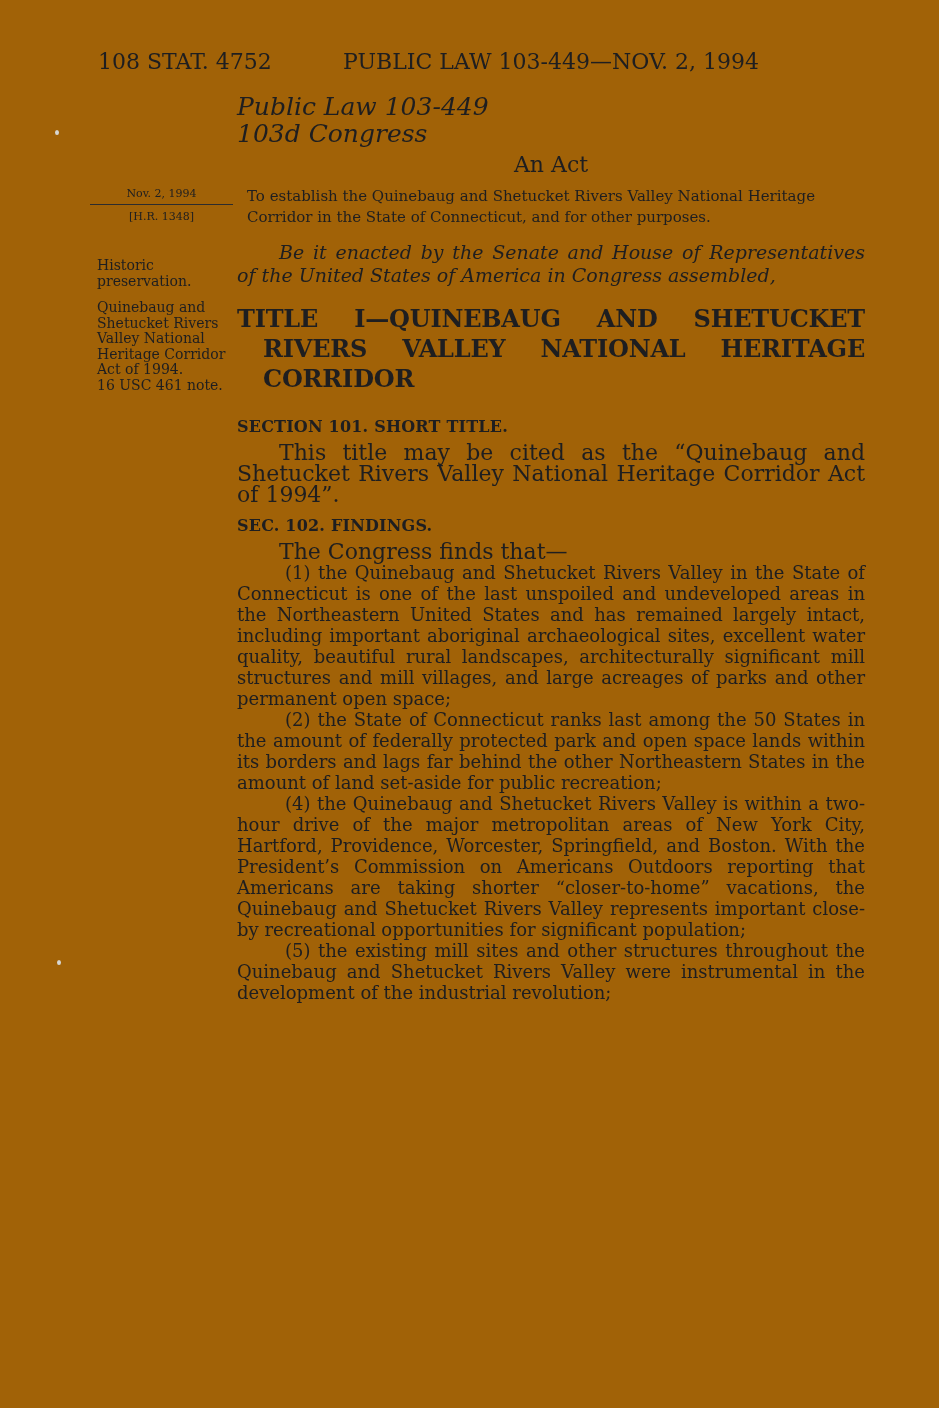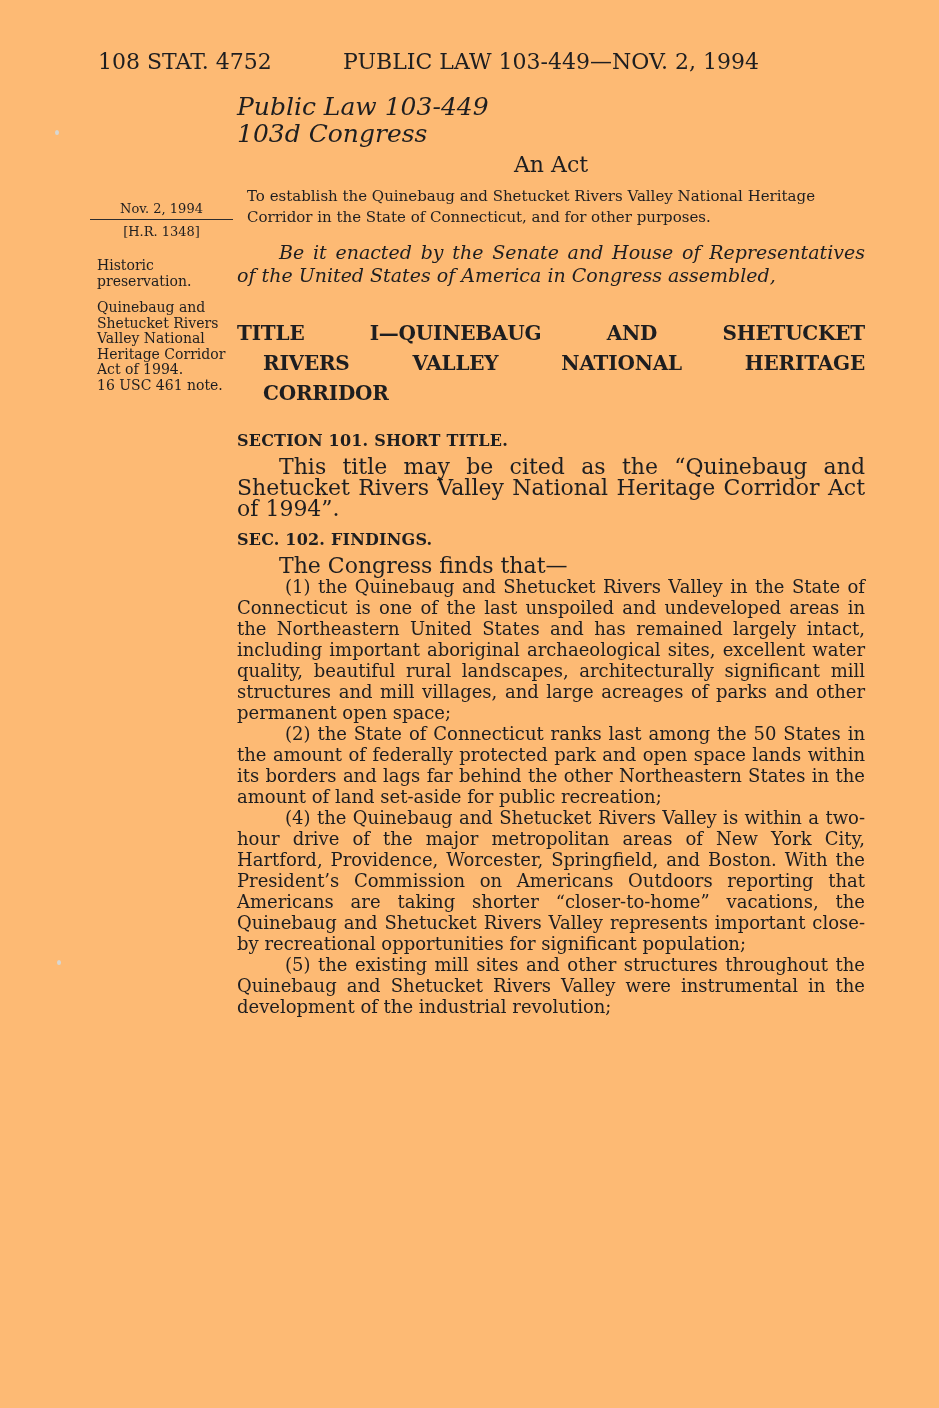--- a/index.html
+++ b/index.html
@@ -1,42 +1,42 @@
 <!DOCTYPE html>
 <html lang="en"><head>
 <meta charset="utf-8">
 <style>
   html,body { margin:0; padding:0; }
   body { width:939px; height:1408px; overflow:hidden; background:#e9e9e7; }
   .page {
     position:relative; width:939px; height:1408px;
-    background:#fdba74; color:#1e1e20;
+    background:#a16207; color:#1e1e20;
     font-family:"DejaVu Serif", serif;
     -webkit-hyphens:auto; hyphens:auto;
   }
   
   .hdr-left  { position:absolute; left:98px;  top:50px; font-size:22px; line-height:24px; white-space:nowrap; }
   .hdr-center{ position:absolute; left:237px; top:50px; width:628px; text-align:center; font-size:22px; line-height:24px; white-space:nowrap; }
 
   
-  .margin-date { position:absolute; left:90px; top:200px; width:143px; text-align:center; font-size:13px; line-height:17px; }
+  .margin-date { position:absolute; left:90px; top:185px; width:143px; text-align:center; font-size:11px; line-height:17px; }
   .margin-date .date { padding-bottom:2px; border-bottom:1.5px solid #2c2c2e; }
   .margin-date .bill { padding-top:3px; }
   .note { position:absolute; left:97px; width:138px; font-size:14px; line-height:15.5px; text-align:left; }
   .note-subject { top:258px; }
   .note-short   { top:300px; }
 
   
   .main { position:absolute; left:237px; top:93px; width:628px; }
   .law-num, .congress { font-size:25px; line-height:27px;font-style:italic; }
   .an-act   { text-align:center; font-size:22px; line-height:24px; margin-top:6px; }
   .purpose  { font-size:15px; line-height:21px; text-align:left; margin-top:9px; padding:0 10px; }
   .enacting { font-style:italic; font-size:19px; line-height:23px; text-align:justify; text-indent:42px; margin-top:13px; }
 
-  .title-i  { margin-top:31px; font-weight:700; font-size:20px; line-height:30px; letter-spacing:-0.2px; }
+  .title-i  { margin-top:17px; font-weight:700; font-size:24px; line-height:30px; letter-spacing:-0.2px; }
   .title-i .tl  { text-align:justify; text-align-last:justify; }
   .title-i .ind { margin-left:26px; }
   .title-i .last{ text-align:left; text-align-last:left; }
 
   .sec-head { font-weight:700; font-size:16px; line-height:20px; letter-spacing:0.2px; margin-top:23px; }
   .sec-head.s102 { margin-top:11px; }
   .body-para{ font-size:22px; line-height:21px; text-align:justify; text-indent:42px; margin-top:5px; }
   .findings { margin-top:0; }
   .finding  { font-size:18px; line-height:21px; text-align:justify; text-indent:48px; }
 

